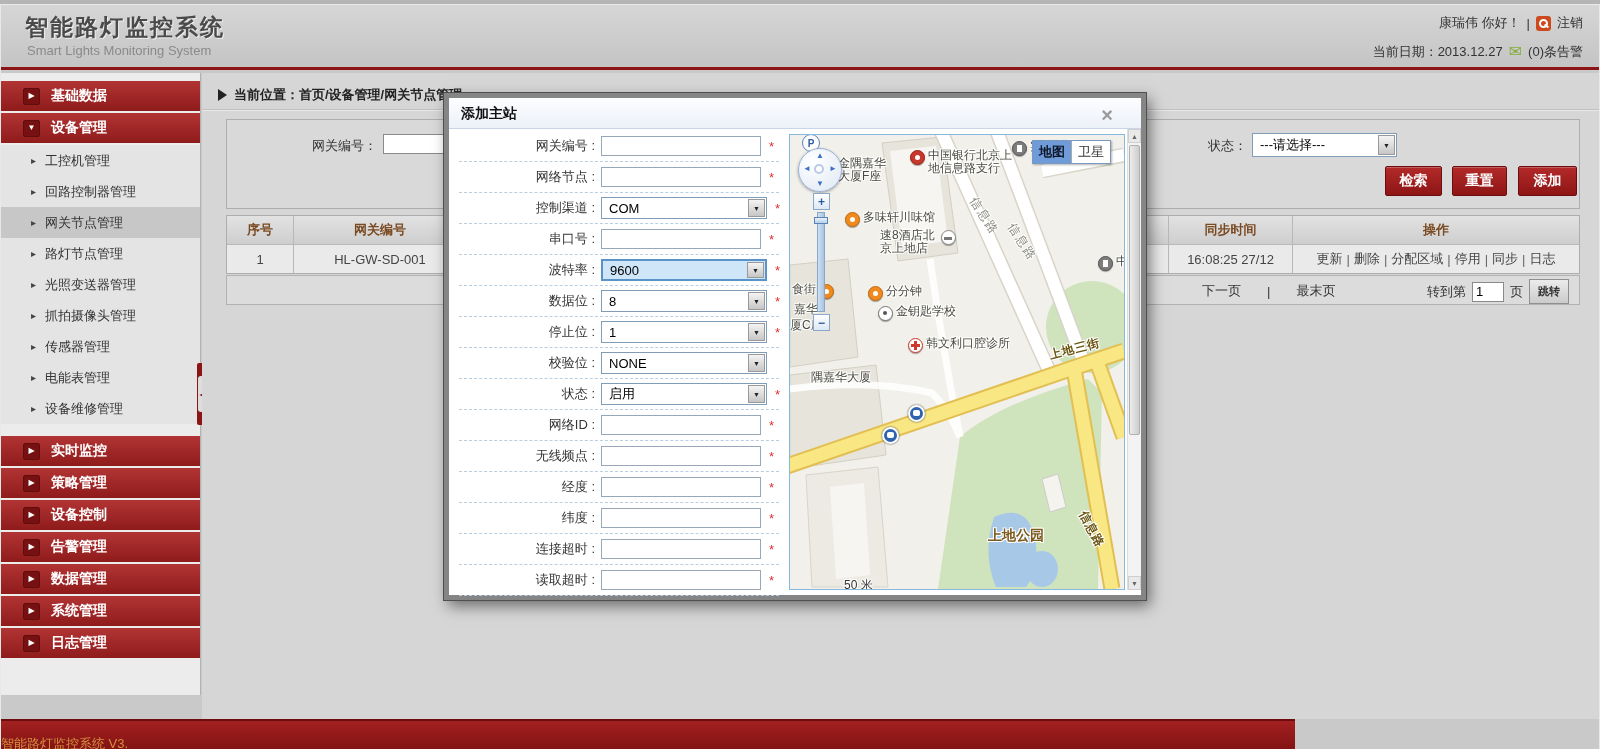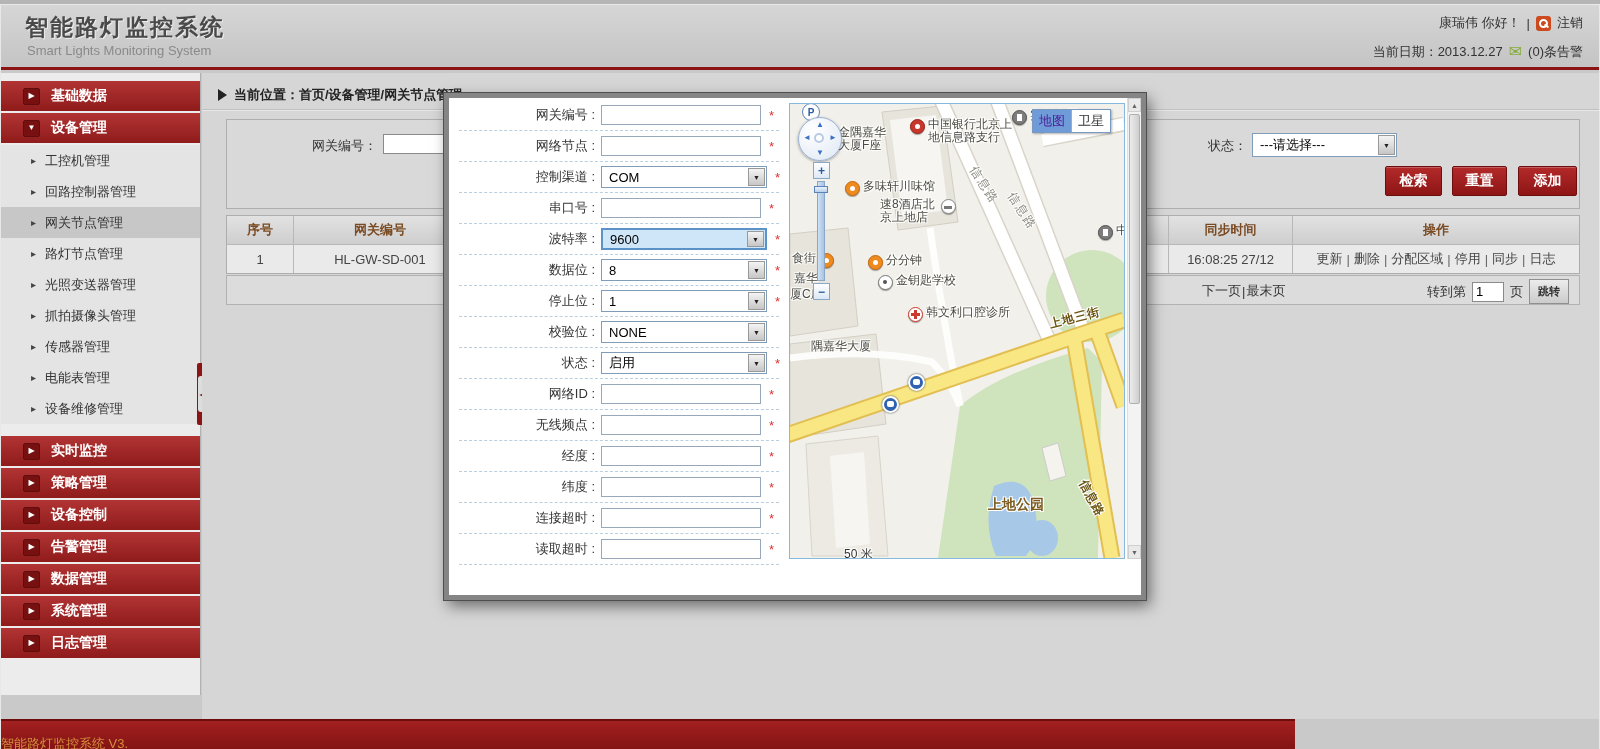--- a/index.html
+++ b/index.html
@@ -39,21 +39,21 @@
   #dtable{left:24px;top:142px;width:1354px;border:1px solid #adadad;box-sizing:border-box;background:#eaeaea;}
   .trow{display:flex;height:28px;align-items:stretch;}
   .trow.head{background:linear-gradient(#e2e2e2,#cecece);font-weight:bold;color:#7a4a22;}
   .tcell{display:flex;align-items:center;justify-content:center;font-size:13px;border-right:1px solid #b8b8b8;box-sizing:border-box;color:#444;}
   .trow.head .tcell{color:#7a4a22;}
   .trow.body{background:#eaeaea;border-top:1px solid #b8b8b8;}
   .c-no{width:67px;}.c-gw{width:173px;}.c-fill{flex:1;}.c-sync{width:124px;}.c-ops{width:286px;border-right:none;}
   .oplink{cursor:pointer;color:#444;}
   .opsep{margin:0 4px;color:#666;}
   #pager{left:24px;top:202px;width:1354px;height:30px;background:#dcdcdc;border:1px solid #b2b2b2;box-sizing:border-box;}
-  .pg-left{position:absolute;left:975px;top:6px;display:flex;gap:1px;font-size:13px;color:#333;align-items:center;}
+  .pg-left{position:absolute;left:975px;top:6px;display:flex;gap:26px;font-size:13px;color:#333;align-items:center;}
   .pg-right{position:absolute;right:10px;top:3px;display:flex;gap:6px;font-size:13px;color:#333;align-items:center;}
   .jumpbtn{background:linear-gradient(#ececec,#cbcbcb);border:1px solid #8f8f8f;font-size:11px;font-weight:bold;color:#333;height:23px;padding:0 8px;display:flex;align-items:center;cursor:pointer;}
   
   #footer{left:0;top:714px;width:1294px;height:35px;background:linear-gradient(#a32020,#7e1111);border-top:2px solid #6d0d0d;box-sizing:border-box;text-align:left;font-size:13px;color:#d38f3e;padding-top:14px;}
   
   #modal{left:443px;top:88px;width:702px;height:507px;background:#fff;border:5px solid #858585;box-sizing:border-box;box-shadow:0 0 0 1px #4f4f4f,4px 6px 14px rgba(0,0,0,.5);}
   .m-title{height:30px;background:linear-gradient(#fcfdff,#edf1f8);border-bottom:1px solid #c9d5e6;font-size:14px;font-weight:bold;color:#111;line-height:30px;padding-left:12px;position:relative;}
   .m-close{position:absolute;right:24px;top:2px;font-size:20px;color:#9a9a9a;cursor:pointer;width:20px;text-align:center;}
   .m-body{position:relative;height:461px;}
   .m-form{position:absolute;left:2px;top:2px;width:332px;}
@@ -92,21 +92,21 @@
   .pan{position:absolute;left:8px;top:13px;width:42px;height:42px;border-radius:50%;background:radial-gradient(circle at 35% 30%,#ffffff,#dfe8f4);border:1px solid #9ab2d4;box-shadow:0 1px 3px rgba(0,0,0,.35);}
   .pan .c{position:absolute;left:15px;top:15px;width:10px;height:10px;border:2px solid #b9cbe4;border-radius:50%;box-sizing:border-box;background:#fff;}
   .pan span{position:absolute;font-size:8px;color:#3a6fc4;line-height:1;cursor:pointer;}
   .pan .n{left:17px;top:3px;}.pan .s{left:17px;bottom:3px;}.pan .w{left:4px;top:16px;}.pan .e{right:4px;top:16px;}
   .pbadge{position:absolute;left:12px;top:-1px;width:16px;height:16px;border-radius:50%;background:#fff;border:1px solid #5b83b8;color:#2c5c9e;font-weight:bold;font-size:10px;display:flex;align-items:center;justify-content:center;}
   .zbtn{position:absolute;left:23px;width:17px;height:17px;background:linear-gradient(#ffffff,#dcе8f5);background:linear-gradient(#ffffff,#dce8f5);border:1px solid #8aa6c8;color:#2c5c9e;font-weight:bold;font-size:12px;display:flex;align-items:center;justify-content:center;cursor:pointer;box-sizing:border-box;}
   .ztrack{position:absolute;left:27px;top:77px;width:8px;height:100px;background:linear-gradient(90deg,#cfe0f2,#a8c4e4);border:1px solid #8aa6c8;box-sizing:border-box;}
   .zthumb{position:absolute;left:24px;top:82px;width:14px;height:7px;background:linear-gradient(#eaf2fb,#b7d0ea);border:1px solid #5b83b8;box-sizing:border-box;cursor:pointer;}
   .mtoggle{position:absolute;left:242px;top:5px;display:flex;border:1px solid #7a99c0;box-shadow:1px 1px 2px rgba(0,0,0,.3);}
   .mtog{width:38px;height:22px;display:flex;align-items:center;justify-content:center;font-size:13px;cursor:pointer;}
-  .mtog.map{background:#6f9bd8;color:#4c1d95;font-weight:normal;}
+  .mtog.map{background:#6f9bd8;color:#0f172a;font-weight:bold;}
   .mtog.sat{background:#fff;color:#333;border-left:1px solid #aaa;}
   
   .m-scroll{position:absolute;right:0;top:0;width:14px;height:461px;background:#f3f3f3;border-left:1px solid #ddd;box-sizing:border-box;}
   .m-scroll .sarr{position:absolute;left:0;width:13px;height:14px;font-size:7px;color:#666;text-align:center;line-height:14px;background:#e9e9e9;border:1px solid #cfcfcf;box-sizing:border-box;cursor:pointer;}
   .m-scroll .thumb{position:absolute;left:1px;top:16px;width:11px;height:290px;background:linear-gradient(90deg,#ececec,#cdcdcd);border:1px solid #b0b0b0;border-radius:2px;box-sizing:border-box;cursor:pointer;}
 </style>
 </head>
 <body>
 
 <div id="stage">
@@ -270,20 +270,24 @@
         <span class="jumpbtn">跳转</span>
       </div>
     </div>
   </div>
 
   <div id="footer" class="ab">
     <span>智能路灯监控系统 V3.</span>
   </div>
 
   <div id="modal" class="ab">
+    <div class="m-title">
+      <span>添加主站</span>
+      <span class="m-close">×</span>
+    </div>
     <div class="m-body">
       <div class="m-form">
         <div class="f-row">
             <span class="f-label">网关编号 :</span>
             <input class="f-input" value="" style="">
             <span class="f-star">*</span>
           </div>
         <div class="f-row">
             <span class="f-label">网络节点 :</span>
             <input class="f-input" value="" style="">

